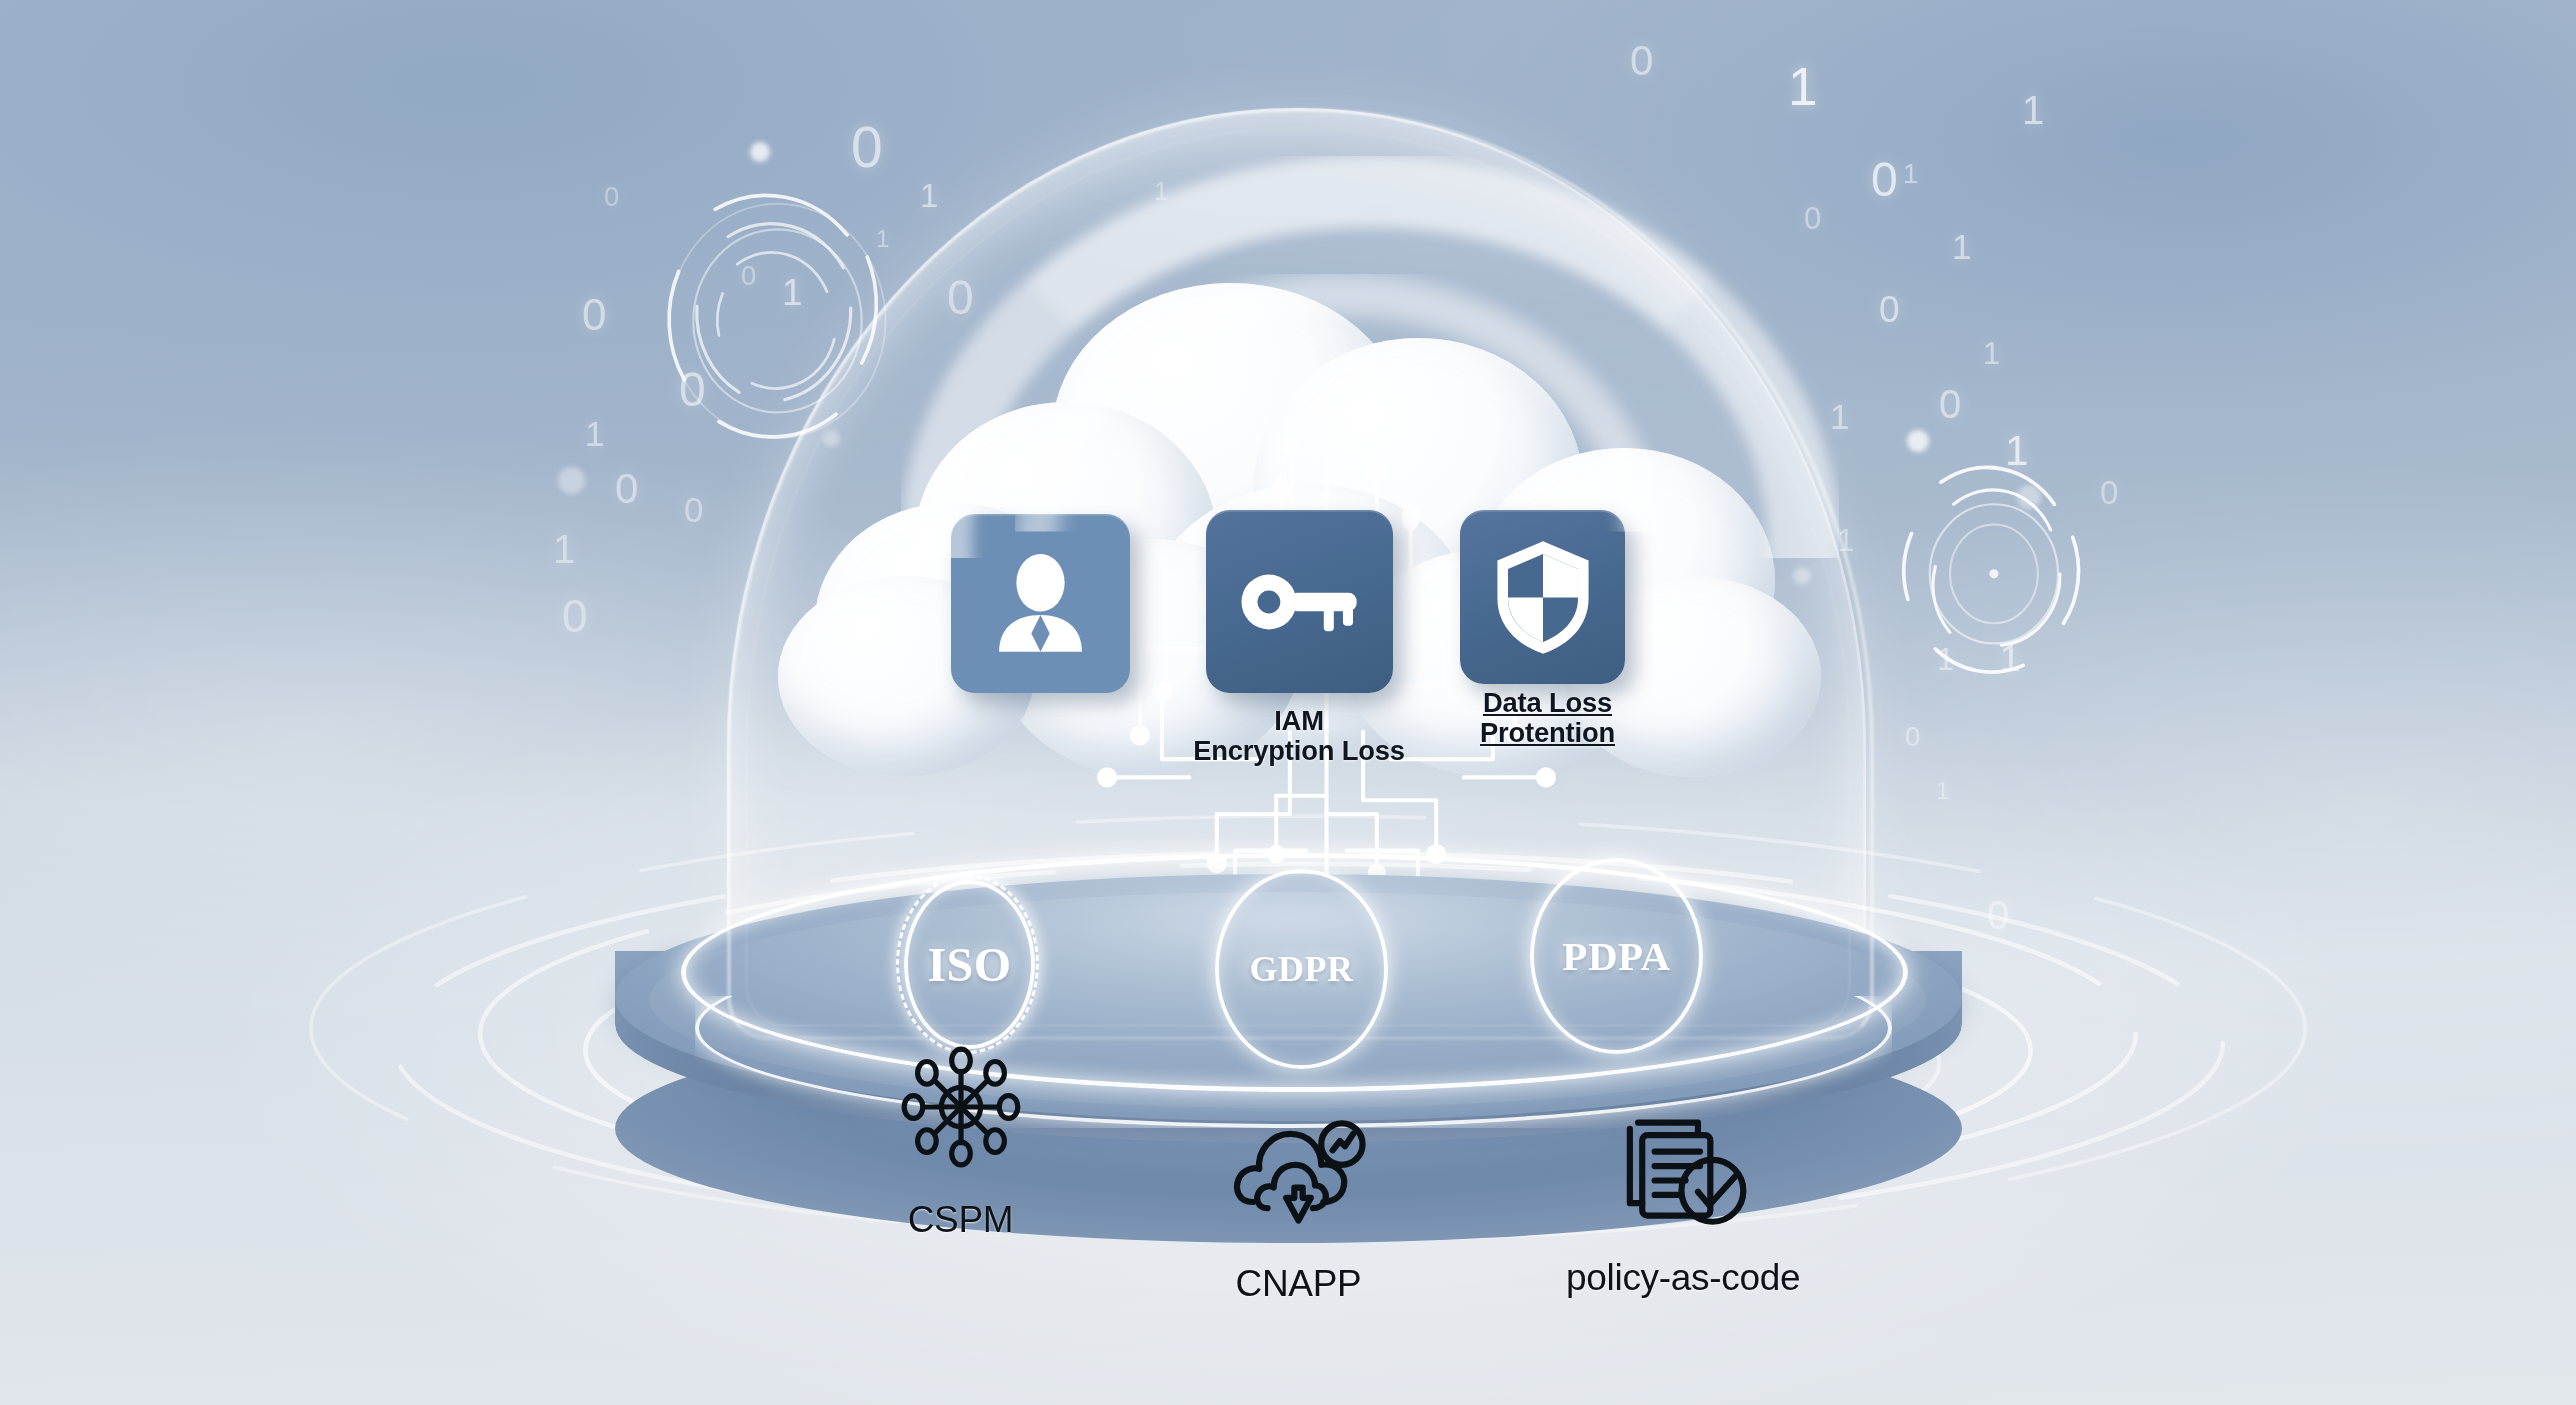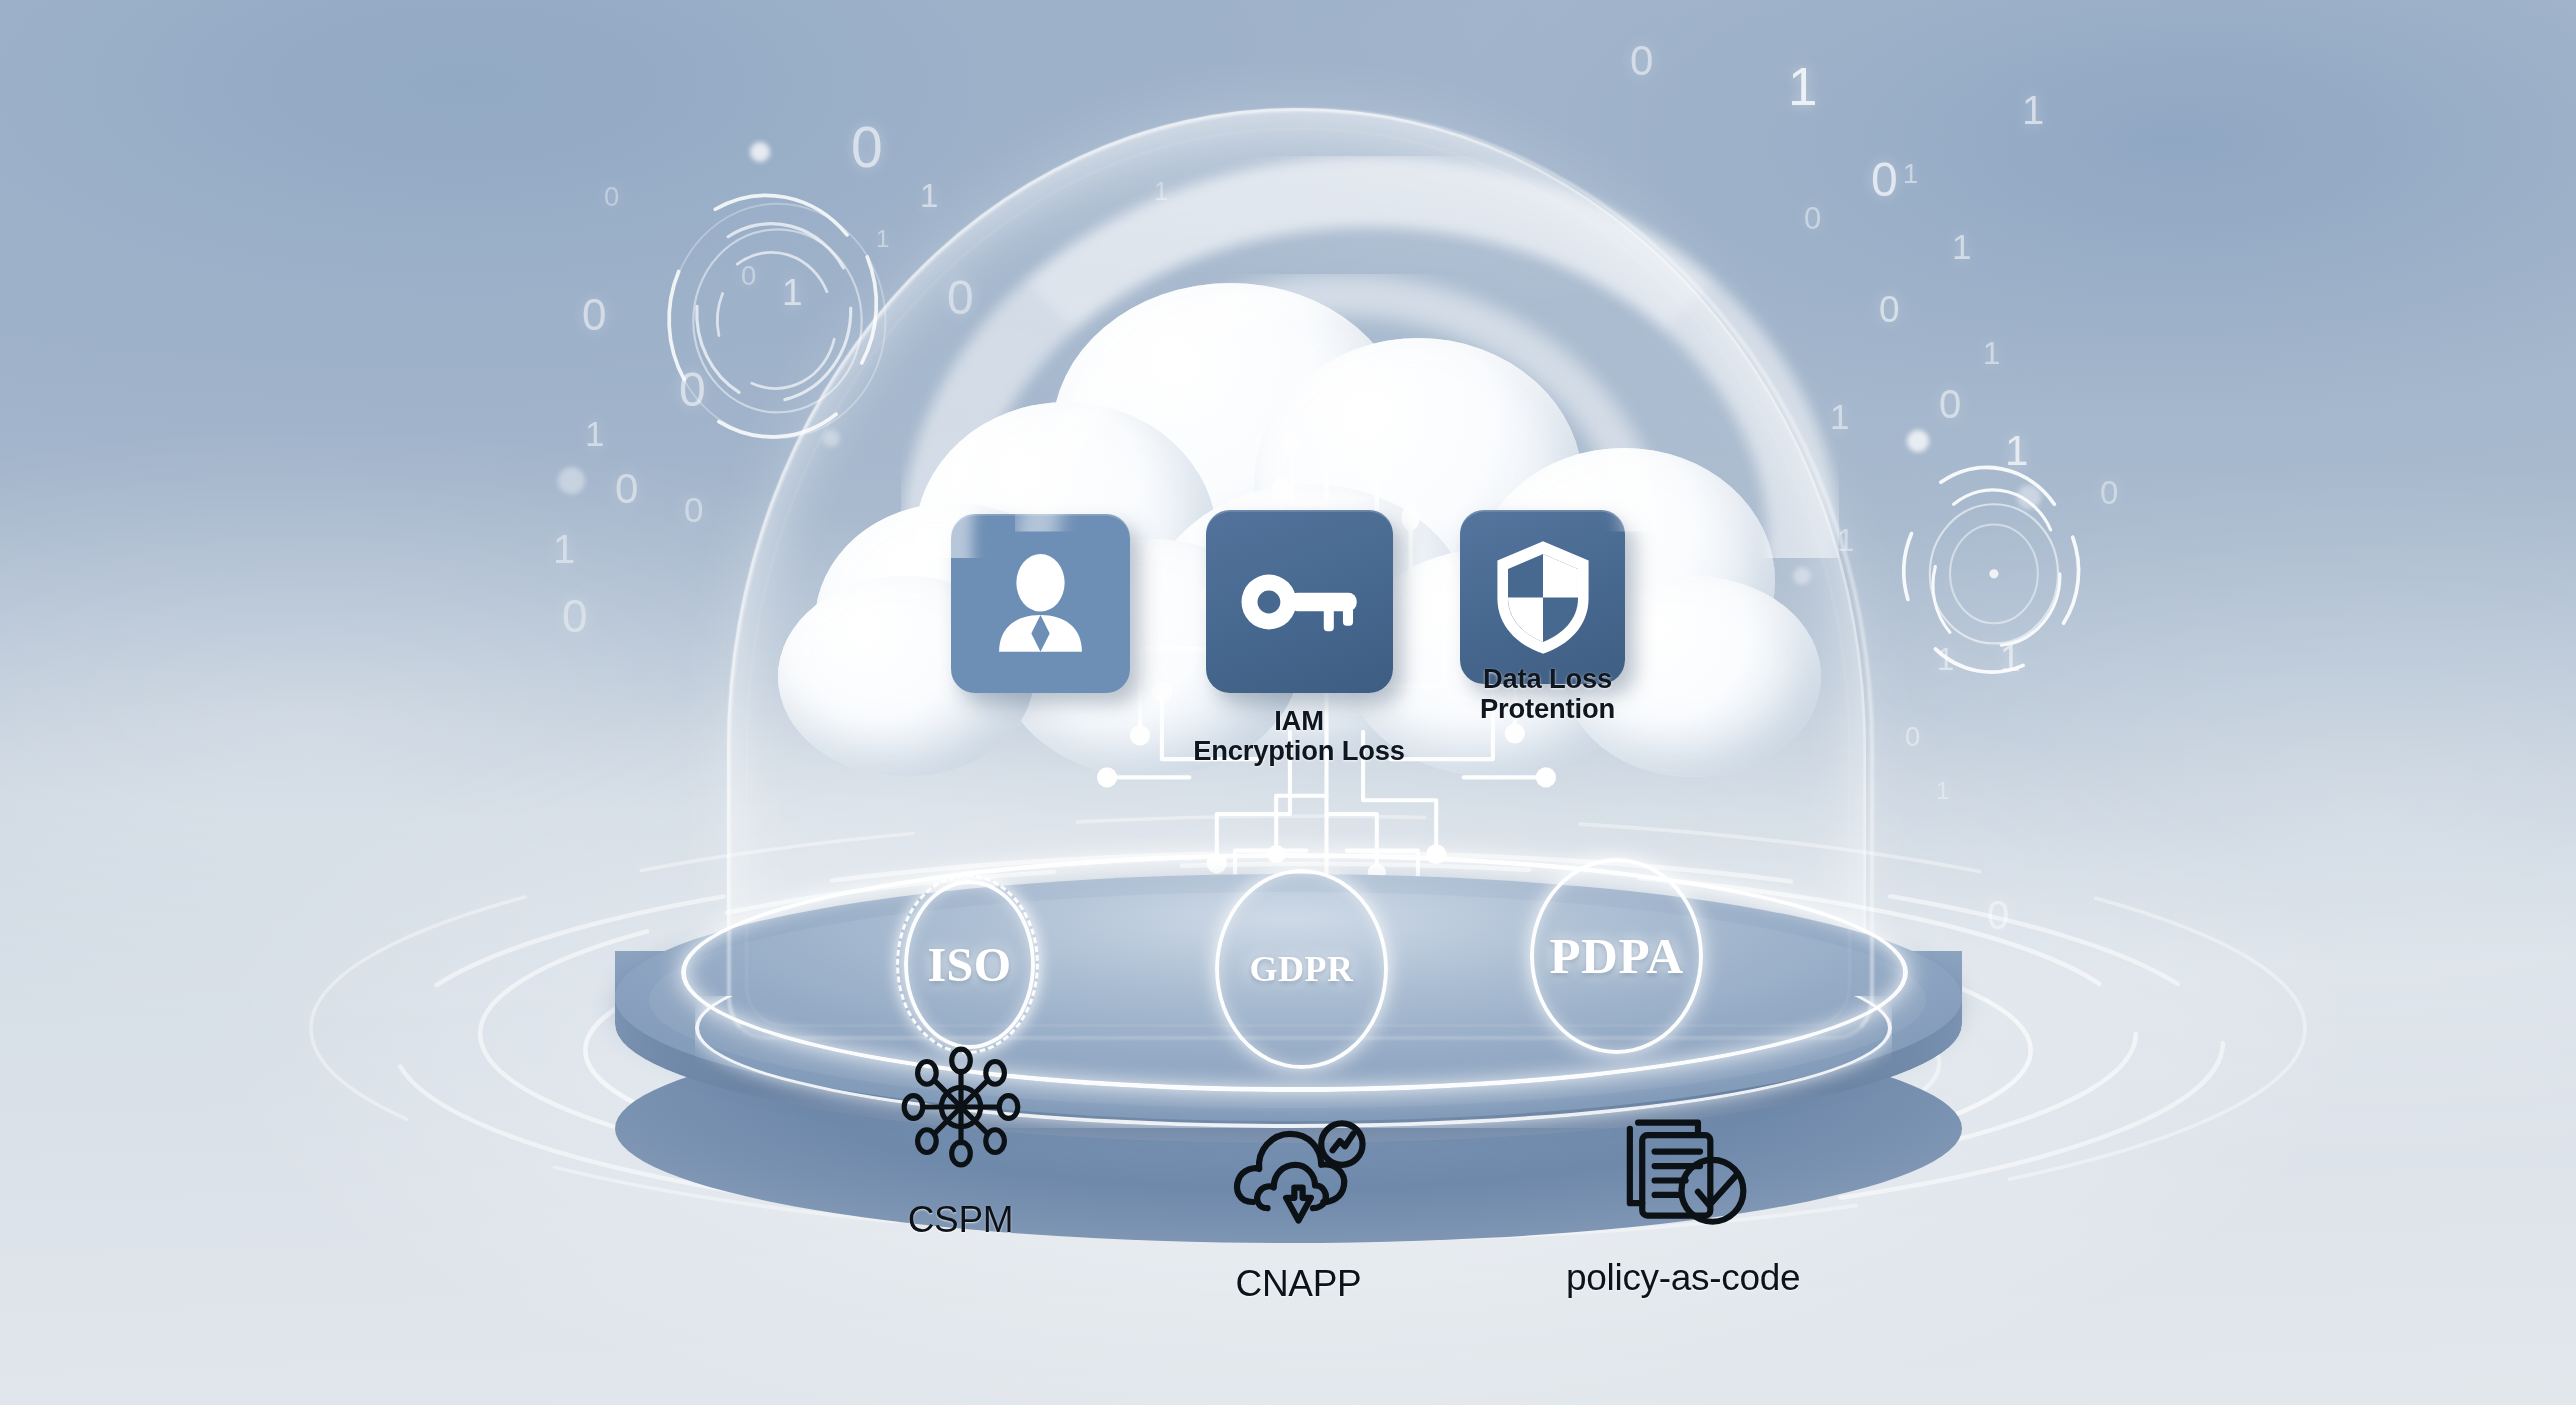--- a/index.html
+++ b/index.html
@@ -347,21 +347,21 @@
   </div>
 
   <div class="tile" style="left:1460px;top:510px;width:165px;height:174px;background:linear-gradient(160deg,#55759e 0%,#47688f 52%,#3f5e83 100%);">
     <svg width="106" height="121" viewBox="0 0 100 114">
       <path d="M50 4 L93 22 V58 C93 84 74 102 50 110 C26 102 7 84 7 58 V22 Z" fill="#ffffff"></path>
       <path d="M50 16 L83 30 V58 C83 78 68 92 50 99 C32 92 17 78 17 58 V30 Z" fill="#47688f"></path>
       <path d="M50 16 L83 30 V57 H50 Z" fill="#ffffff"></path>
       <path d="M17 57 H50 V99 C32 92 17 78 17 57 Z" fill="#ffffff"></path>
     </svg>
   </div>
-  <div class="tile-label" style="left:1423px;top:664px;width:249px;">
+  <div class="tile-label" style="left:1423px;top:688px;width:249px;text-decoration:underline;">
     <div>Data Loss</div>
     <div>Protention</div>
   </div>
 
   <svg class="orbit" style="left:256px;top:805px;" width="2104" height="476" viewBox="0 0 2300 520">
     <g fill="none" stroke="#ffffff" stroke-linecap="round" opacity="0.92">
       <ellipse cx="1150" cy="260" rx="1000" ry="208" stroke-width="5" opacity="0.55" stroke-dasharray="470 110 330 120 420 160"></ellipse>
       <ellipse cx="1150" cy="250" rx="905" ry="186" stroke-width="5" opacity="0.60" stroke-dasharray="520 90 360 140 380 120"></ellipse>
       <ellipse cx="1150" cy="268" rx="790" ry="158" stroke-width="5" opacity="0.68" stroke-dasharray="600 80 300 110 340 90"></ellipse>
       <ellipse cx="1150" cy="244" rx="1090" ry="232" stroke-width="4" opacity="0.42" stroke-dasharray="380 170 440 130 300 180"></ellipse>
@@ -379,21 +379,21 @@
   <div class="cring-dash" style="left:896px;top:874px;width:137px;height:174px;"></div>
   <div class="cring" style="left:904px;top:880px;width:123px;height:161px;align-items:center;">
     <span class="cring-txt" style="font-size:48px;">ISO</span>
   </div>
 
   <div class="cring" style="left:1215px;top:869px;width:165px;height:192px;">
     <span class="cring-txt" style="font-size:36px;">GDPR</span>
   </div>
 
   <div class="cring" style="left:1530px;top:858px;width:165px;height:188px;">
-    <span class="cring-txt" style="font-size:51px;">PDPA</span>
+    <span class="cring-txt" style="font-size:41px;">PDPA</span>
   </div>
 
   <div class="feat" style="left:892px;top:1038px;">
     <div class="feat-ico">
       <svg width="124" height="124" viewBox="0 0 120 120">
         <g fill="none" stroke="#0c1116" stroke-width="5">
           <line x1="60" y1="60" x2="60" y2="23"></line>
             <line x1="60" y1="60" x2="60" y2="97"></line>
           <line x1="60" y1="60" x2="23" y2="60"></line>
             <line x1="60" y1="60" x2="97" y2="60"></line>

